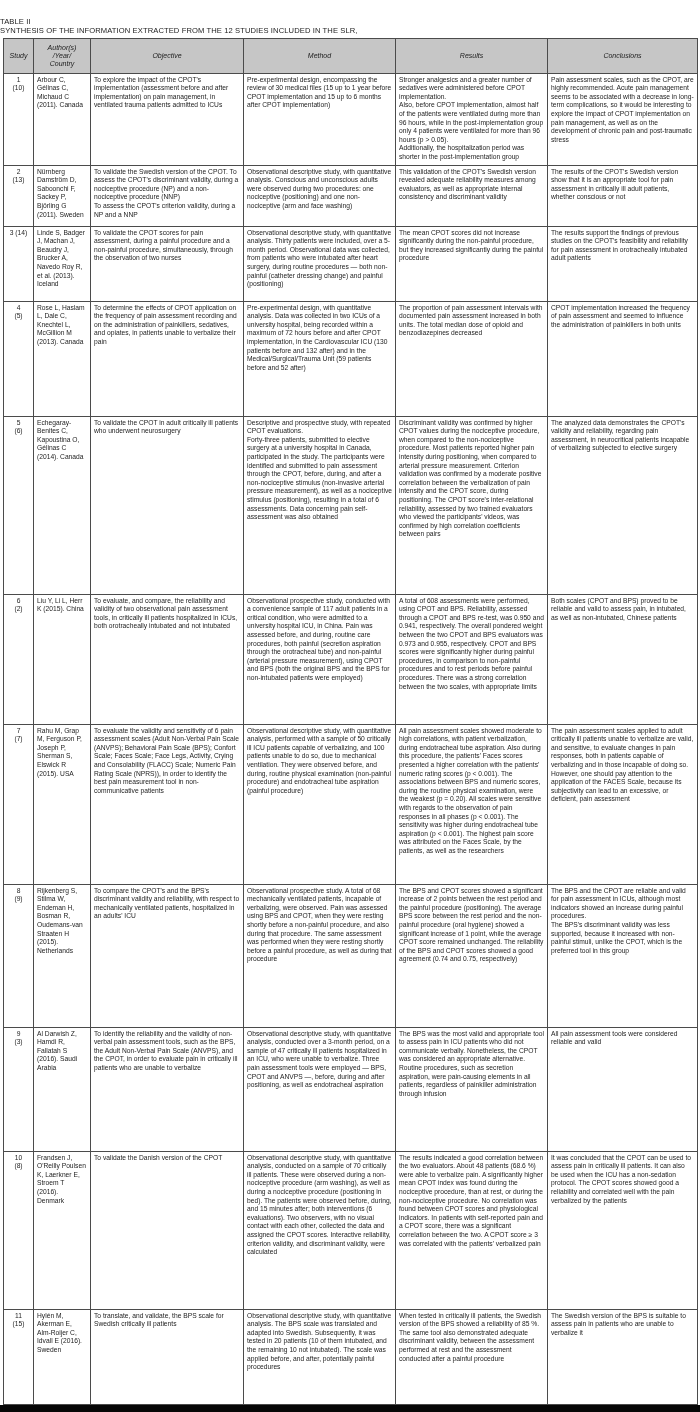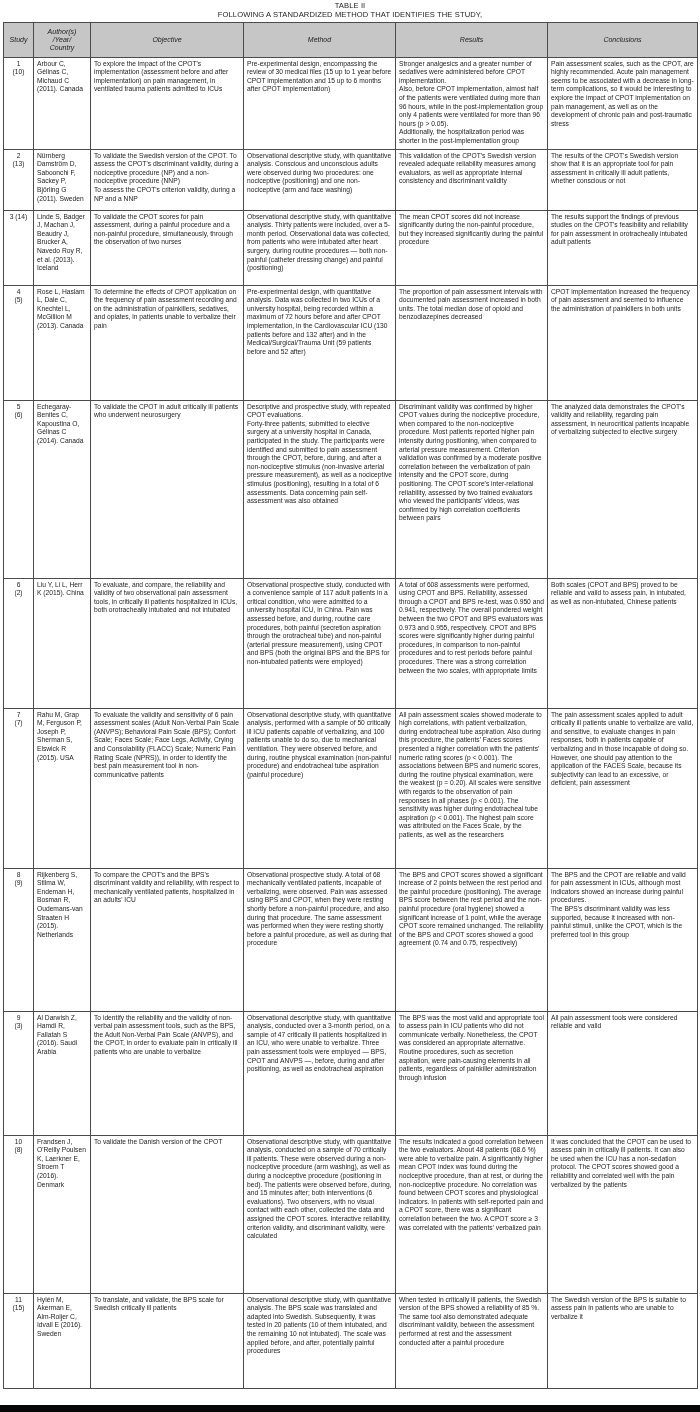--- a/index.html
+++ b/index.html
@@ -1,21 +1,21 @@
 <!DOCTYPE html>
 <html><head>
 <meta charset="utf-8">
 <style>
   html, body { margin:0; padding:0; }
   body {
     width:700px; height:1412px; background:#ffffff; position:relative;
     font-family:"Liberation Sans", sans-serif; color:#1c1c1c;
     -webkit-font-smoothing:antialiased;
   }
-  .caption { text-align:center; padding-top:2px; }
+  .caption { padding-top:18px; }
   .caption div { font-size:7.6px; line-height:8.8px; letter-spacing:0.1px; }
   table.synth {
     border-collapse:collapse; table-layout:fixed;
     width:694px; margin-left:3px; margin-top:2px;
   }
   th, td {
     border:1px solid #4b4b4b;
     vertical-align:top;
     padding:2px 3px;
     font-size:6.7px;
@@ -48,21 +48,21 @@
   tbody tr:nth-child(11) { height:95px; }
   .bottom-bar {
     position:absolute; left:0; bottom:0; width:700px; height:7px; background:#060606;
   }
 </style>
 </head>
 <body>
 
 <div class="caption">
   <div>TABLE II</div>
-  <div>FOLLOWING A STANDARDIZED METHOD THAT IDENTIFIES THE STUDY,</div>
+  <div>SYNTHESIS OF THE INFORMATION EXTRACTED FROM THE 12 STUDIES INCLUDED IN THE SLR,</div>
 </div>
 
 <table class="synth">
   <colgroup>
     <col style="width:30px">
     <col style="width:57px">
     <col style="width:153px">
     <col style="width:152px">
     <col style="width:152px">
     <col style="width:150px">

